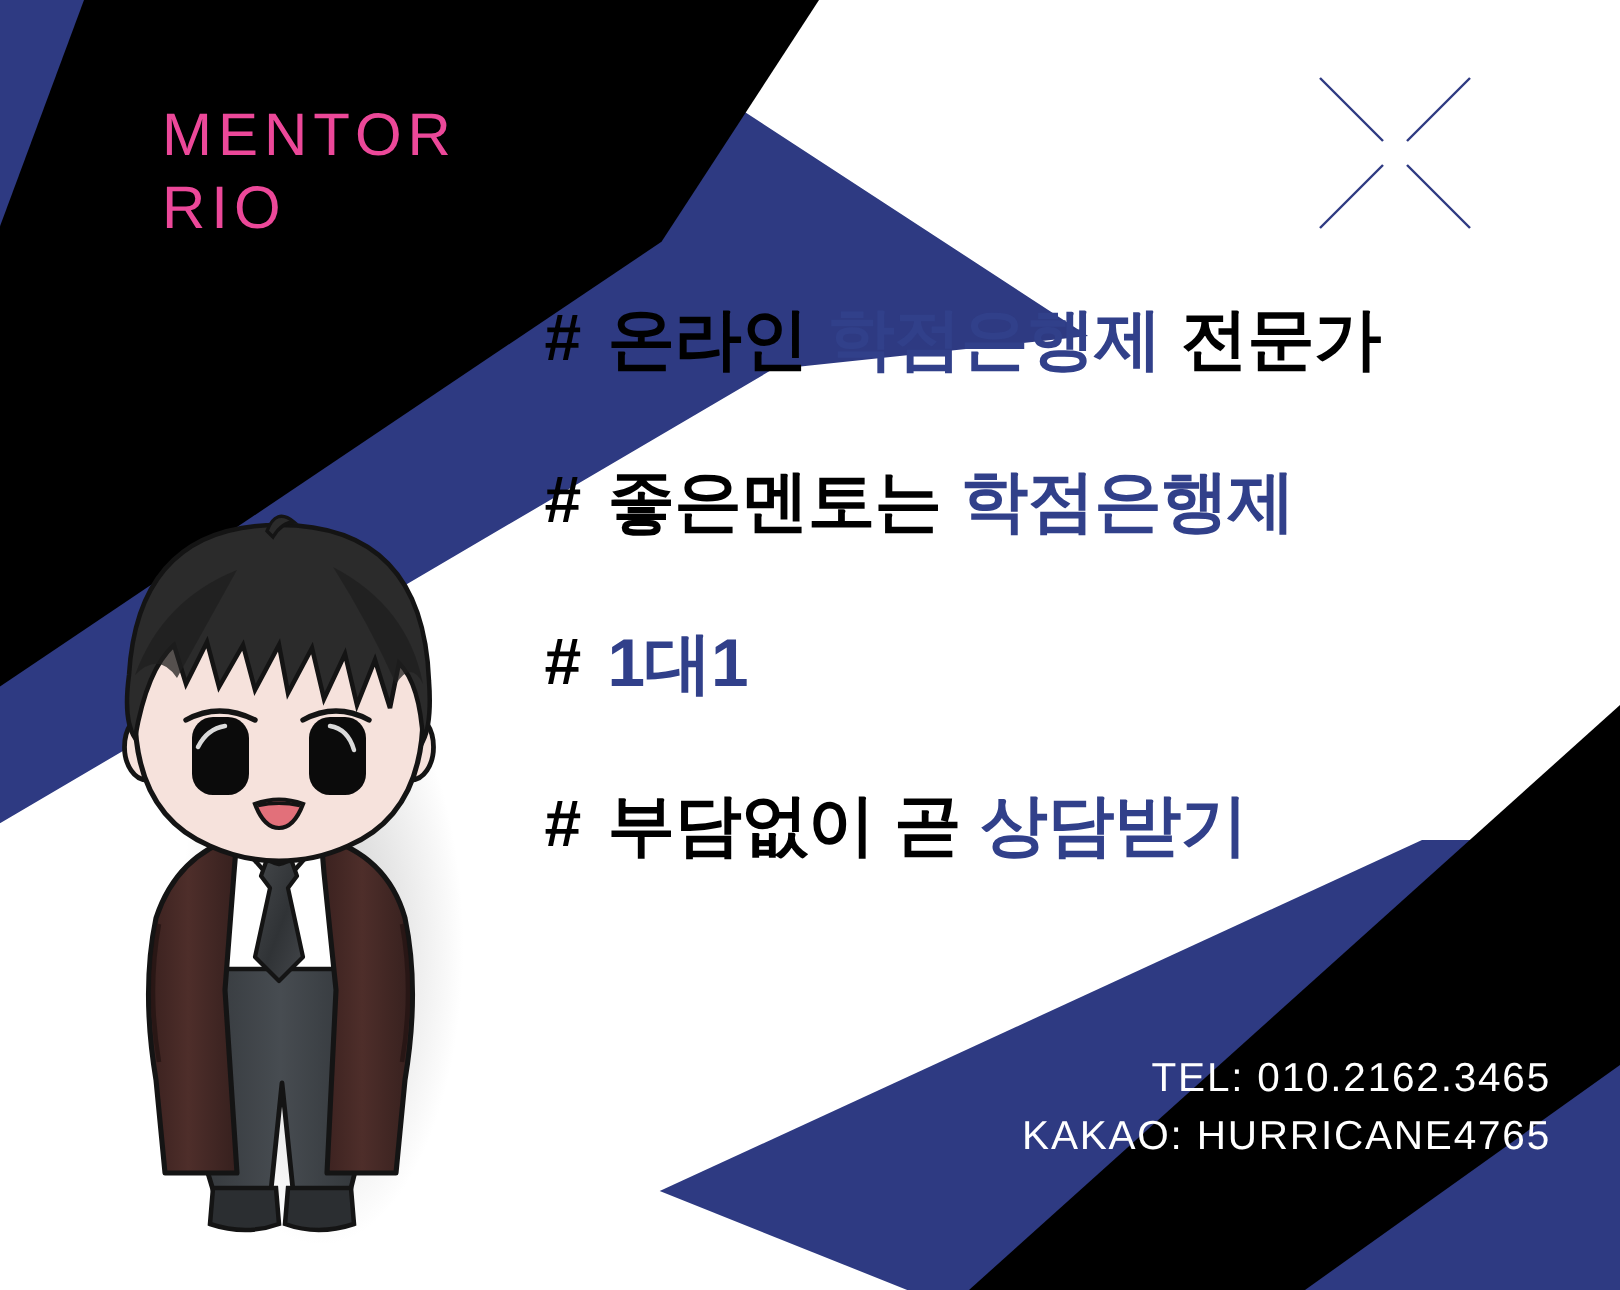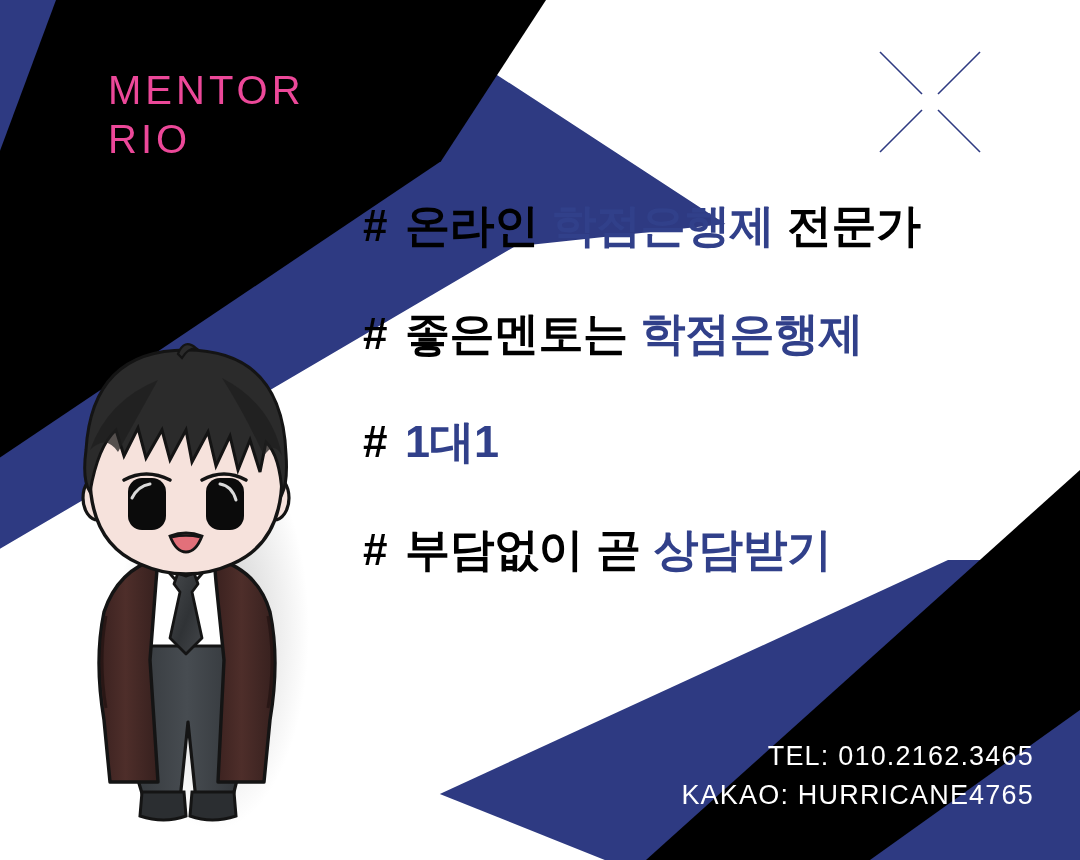--- a/index.html
+++ b/index.html
@@ -88,21 +88,21 @@
     letter-spacing:-0.5px;
     white-space:nowrap;
   }
   .hl-hash { color:var(--black); margin-right:18px; font-size:44px; }
   .hl-seg { color:var(--black); }
   .hl-seg.accent { color:var(--blue-text); }
   .hl-sp { display:inline-block; width:13px; }
 
   
   #contact {
-    position:absolute; right:46px; top:737px;
+    position:absolute; right:46px; top:699px;
     text-align:right; z-index:8;
     color:#ffffff;
     font-size:27px;
     letter-spacing:1.2px;
     line-height:1.45;
   }
   #contact span { display:block; }
 
   
   #character {

